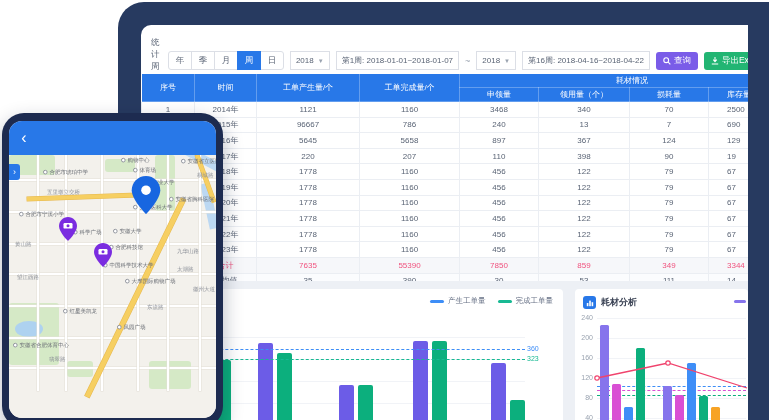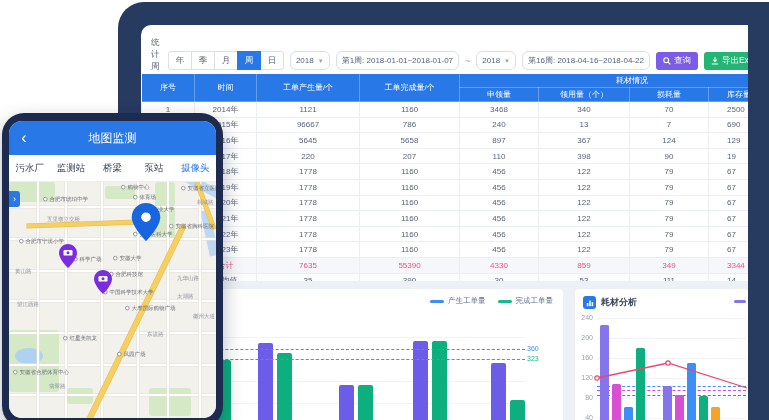--- a/index.html
+++ b/index.html
@@ -17,21 +17,21 @@
   .crumb-bar .sep{margin:0 3px;color:#98a0ad;}
 
   
   .filter-bar{position:absolute;left:0;top:23px;width:100%;height:25px;display:flex;align-items:center;gap:6px;padding-left:10px;box-sizing:border-box;}
   .filter-label{font-size:8.5px;color:#5a6475;}
   .segbox{display:flex;}
   .seg{min-width:12px;padding:0 5px;height:17px;line-height:17px;text-align:center;border:1px solid #dcdfe6;margin-left:-1px;background:#fff;color:#5a6475;font-size:8.5px;position:relative;cursor:pointer;}
   .seg:first-child{border-radius:3px 0 0 3px;margin-left:0;}
   .seg:last-child{border-radius:0 3px 3px 0;}
   .seg.sel{background:#2878e8;border-color:#2878e8;color:#fff;z-index:1;}
-  .fbox{height:17px;border:1px solid #dcdfe6;border-radius:6px;background:#fff;color:#5a6475;font-size:8px;display:flex;align-items:center;padding:0 5px;gap:4px;white-space:nowrap;}
+  .fbox{height:17px;border:1px solid #dcdfe6;border-radius:0;background:#fff;color:#5a6475;font-size:8px;display:flex;align-items:center;padding:0 5px;gap:4px;white-space:nowrap;}
   .caret{font-size:6px;color:#9aa3b0;}
   .tilde{font-size:9px;color:#9aa3b0;}
   .btn{height:18px;border-radius:3px;color:#fff;font-size:8.5px;display:flex;align-items:center;gap:3px;padding:0 7px;cursor:pointer;white-space:nowrap;}
   .btn svg{display:block;}
   .btn-search{background:#7a5ce8;}
   .btn-export{background:#22b573;}
 
   
   .dtable{position:absolute;left:0;top:48px;width:663px;border-collapse:collapse;table-layout:fixed;font-size:8px;}
   .dtable th{background:#2878e8;color:#fff;font-weight:normal;border:1px solid rgba(255,255,255,.28);height:13px;padding:0;text-align:center;}
@@ -268,21 +268,21 @@
             <td data-name="table-cell">456</td>
             <td data-name="table-cell">122</td>
             <td data-name="table-cell">79</td>
             <td data-name="table-cell">67</td>
           </tr>
           <tr class="total" data-name="table-row-total">
             <td data-name="table-cell"></td>
             <td data-name="table-cell">合计</td>
             <td data-name="table-cell">7635</td>
             <td data-name="table-cell">55390</td>
-            <td data-name="table-cell">4330</td>
+            <td data-name="table-cell">7850</td>
             <td data-name="table-cell">859</td>
             <td data-name="table-cell">349</td>
             <td data-name="table-cell">3344</td>
           </tr>
           <tr class="avg" data-name="table-row-avg">
             <td data-name="table-cell"></td>
             <td data-name="table-cell">平均值</td>
             <td data-name="table-cell">35</td>
             <td data-name="table-cell">390</td>
             <td data-name="table-cell">30</td>
@@ -374,30 +374,22 @@
           <div class="ytick" data-name="y-axis-tick" style="top: 125px;">40</div>
         </div>
 
     </div>
   </div>
 
   <div class="phone" data-name="phone-device-frame">
     <div class="phone-screen" data-name="phone-screen">
       <div class="phone-header" data-name="phone-header">
         <div class="ph-back" data-name="back-button">‹</div>
-        <div class="ph-title" data-name="phone-page-title">地图监测</div>
         <div class="ph-spacer" data-name="phone-header-spacer"></div>
       </div>
-      <div class="phone-tabs" data-name="phone-tabs">
-          <div class="ptab" data-name="tab-污水厂">污水厂</div>
-          <div class="ptab" data-name="tab-监测站">监测站</div>
-          <div class="ptab" data-name="tab-桥梁">桥梁</div>
-          <div class="ptab" data-name="tab-泵站">泵站</div>
-          <div class="ptab sel" data-name="tab-摄像头">摄像头</div>
-        </div>
       <div class="phone-map" data-name="phone-map">
 
         <div class="mpark" style="left:0;top:0;width:46px;height:20px" data-name="map-park"></div>
         <div class="mpark" style="left:96px;top:4px;width:30px;height:13px" data-name="map-park"></div>
         <div class="mpark" style="left:146px;top:0;width:20px;height:56px" data-name="map-park"></div>
         <div class="mpark" style="left:0;top:148px;width:50px;height:62px" data-name="map-park"></div>
         <div class="mpark" style="left:58px;top:206px;width:26px;height:16px" data-name="map-park"></div>
         <div class="mpark" style="left:140px;top:206px;width:42px;height:28px" data-name="map-park"></div>
         <div class="mpond" style="left:6px;top:166px;width:28px;height:16px" data-name="map-pond"></div>
         <div class="mriver" style="left:148px;top:-6px;width:70px;height:9px;transform:rotate(28deg)" data-name="map-river"></div>

